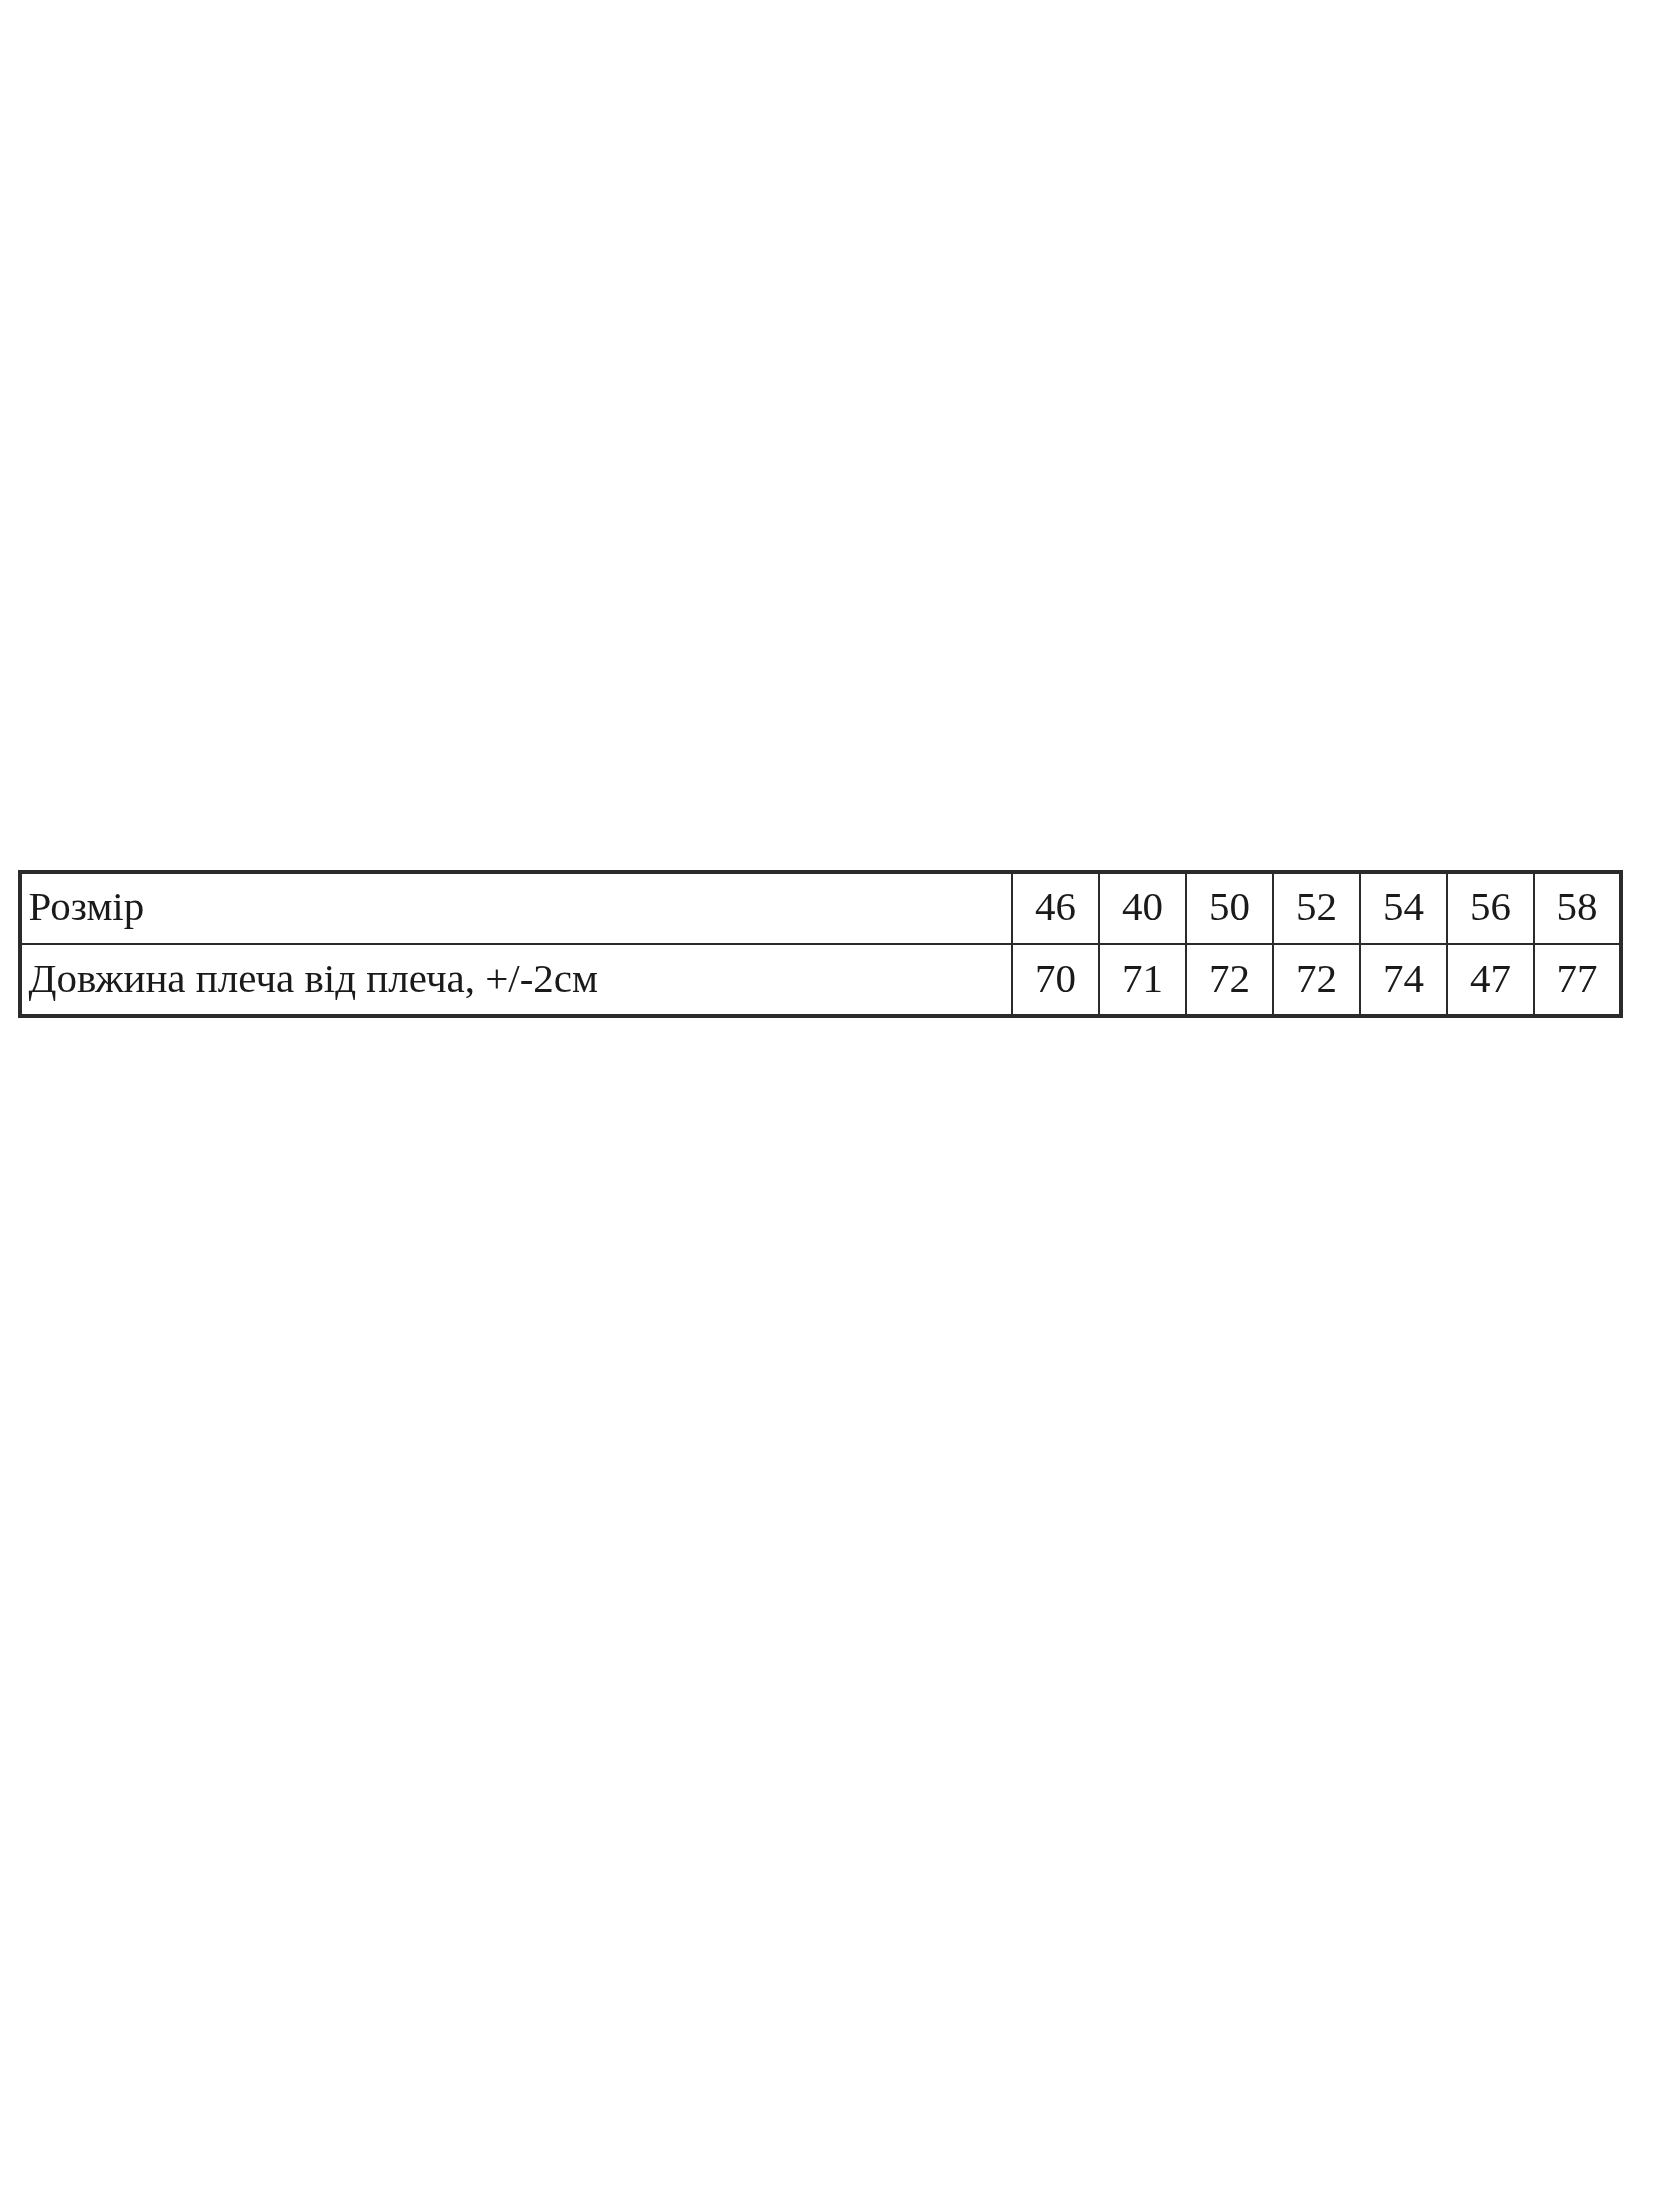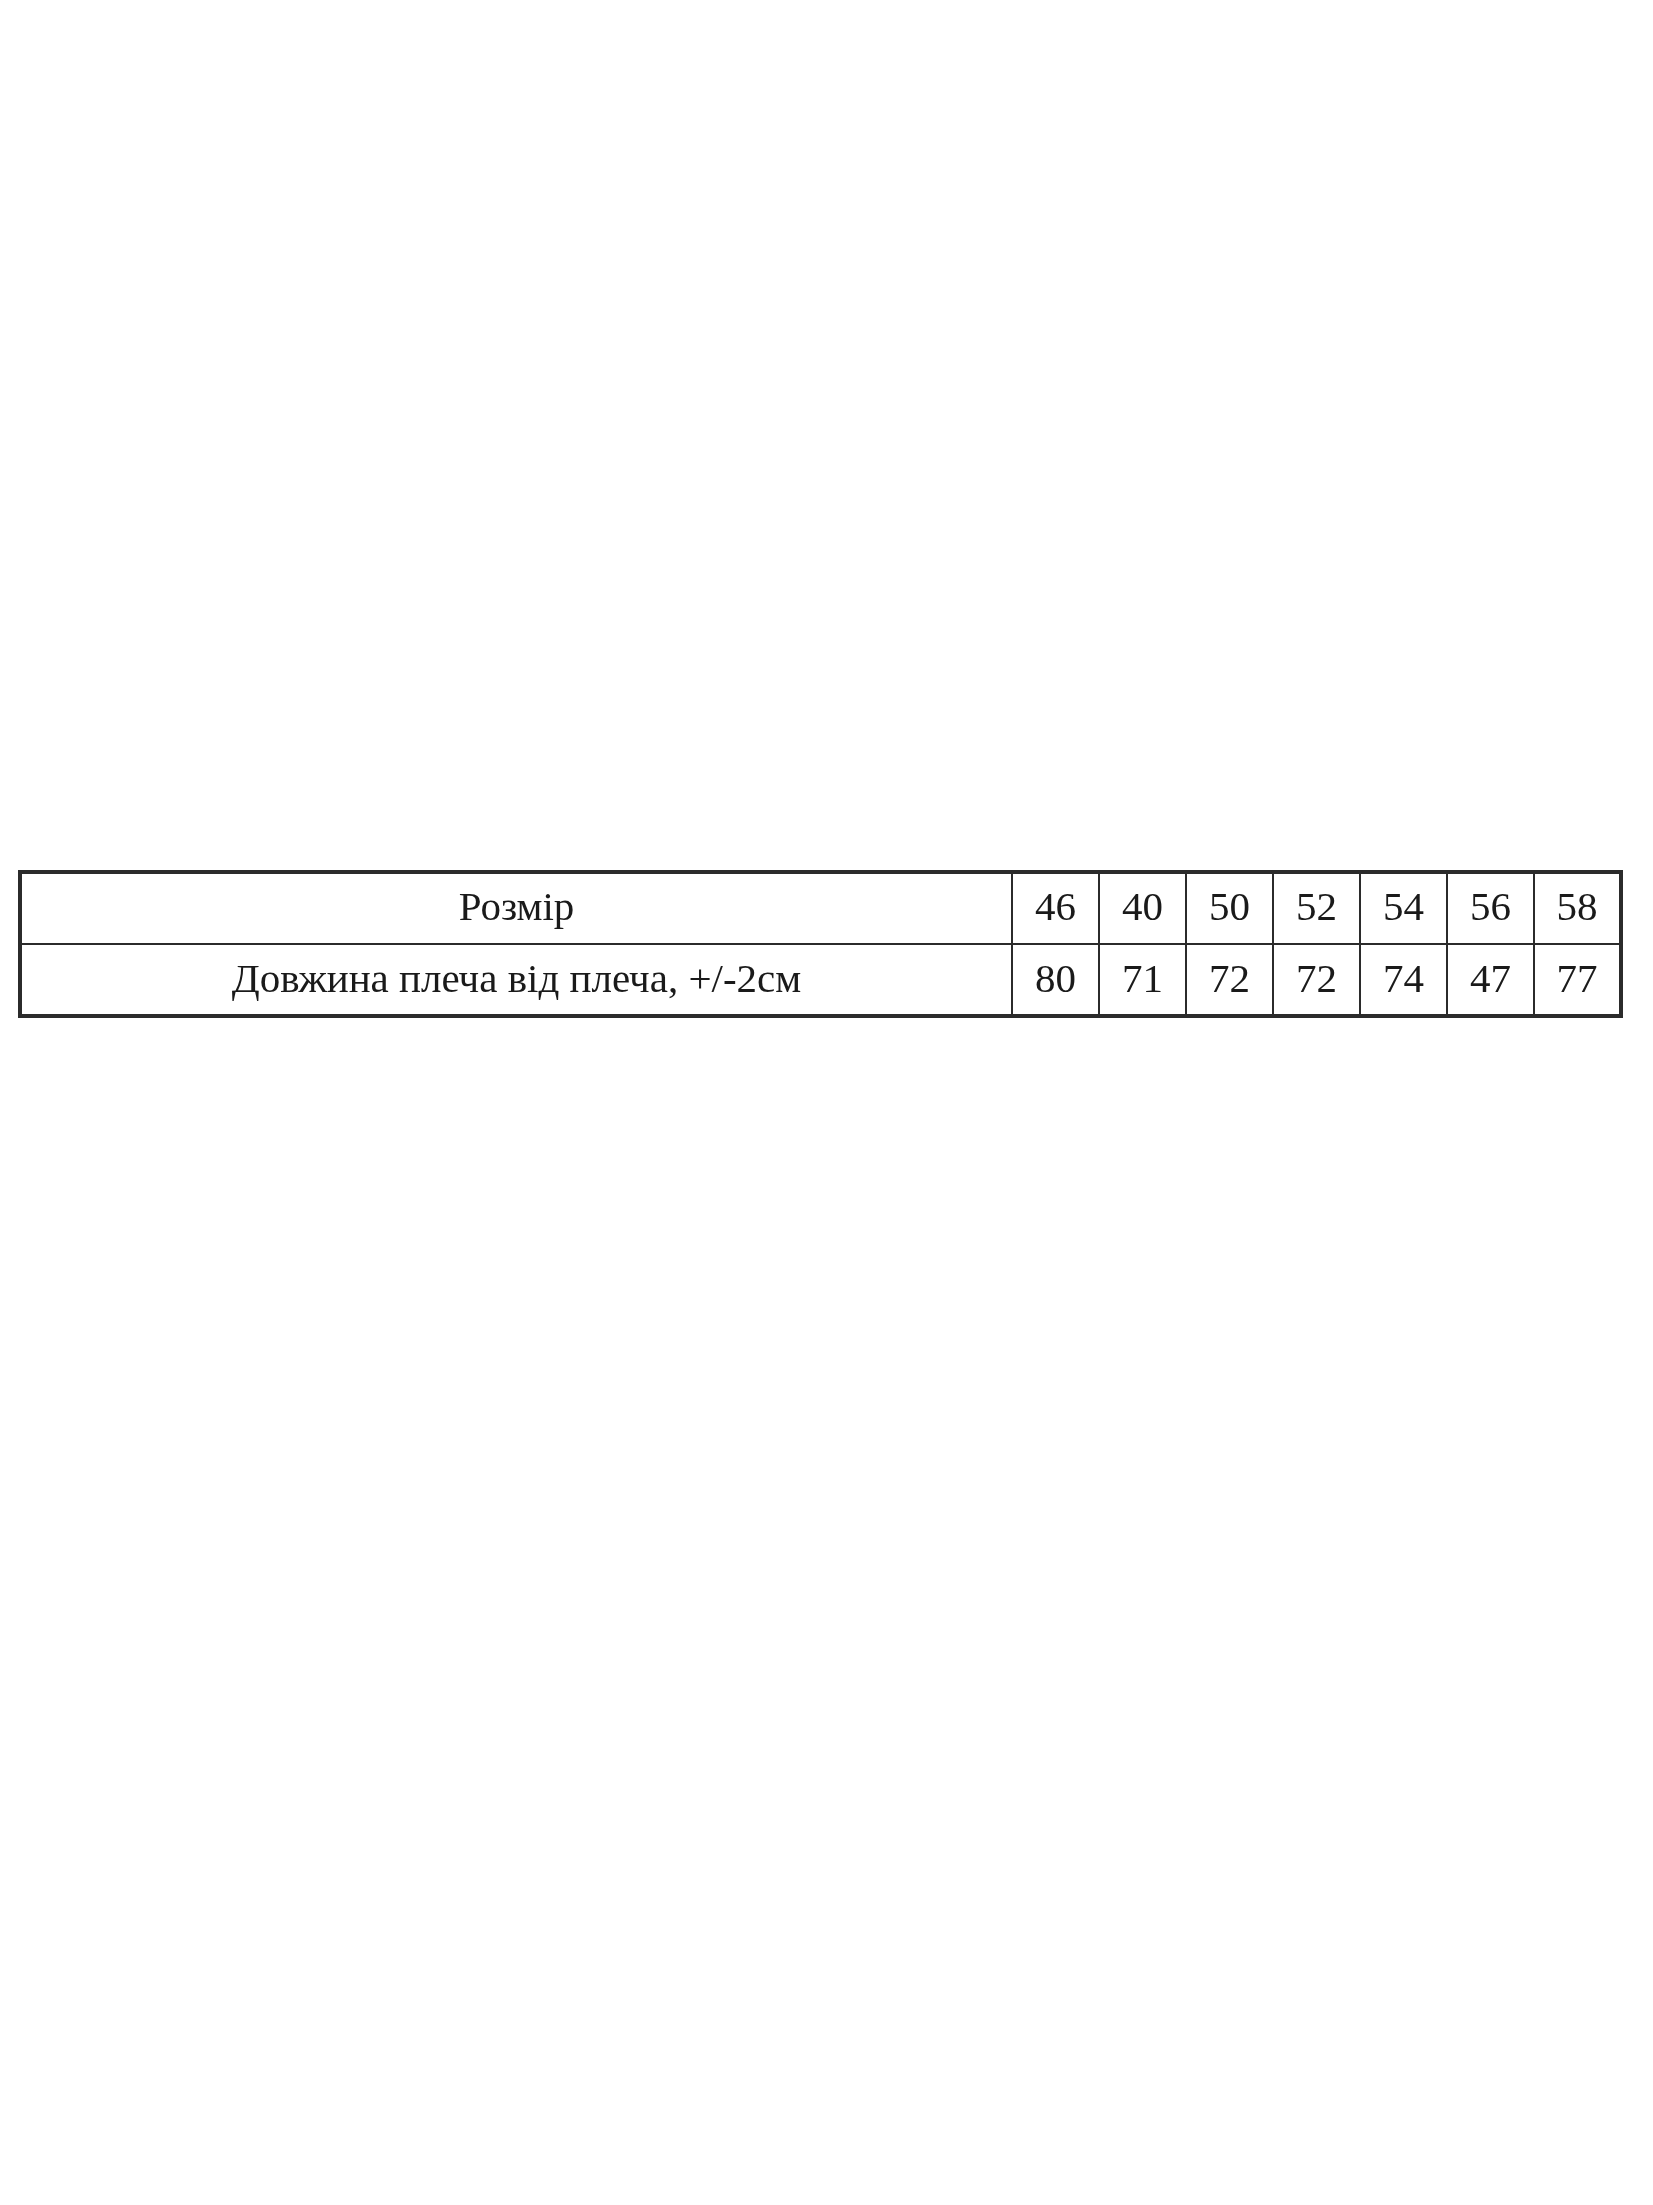--- a/index.html
+++ b/index.html
@@ -32,21 +32,20 @@
 
   table.size-table td {
     border: 2.5px solid #2b2b2b;
     font-family: "Liberation Serif", serif;
     font-size: 41px;
     line-height: 1.05;
     color: #1a1a1a;
     padding: 11.4px 6.5px 14.7px 6.5px;
     white-space: nowrap;
     overflow: hidden;
-    text-align: center;
   }
 
   
   td.label-cell {
     text-align: left;
     padding-left: 11.4px;
     padding-right: 8.2px;
     font-size: 41px;
   }
 
@@ -84,21 +83,21 @@
         <td class="value-cell">46</td>
         <td class="value-cell">40</td>
         <td class="value-cell">50</td>
         <td class="value-cell">52</td>
         <td class="value-cell">54</td>
         <td class="value-cell">56</td>
         <td class="value-cell">58</td>
       </tr>
       <tr>
         <td class="label-cell">Довжина плеча від плеча, +/-2см</td>
-        <td class="value-cell">80</td>
+        <td class="value-cell">70</td>
         <td class="value-cell">71</td>
         <td class="value-cell">72</td>
         <td class="value-cell">72</td>
         <td class="value-cell">74</td>
         <td class="value-cell">47</td>
         <td class="value-cell">77</td>
       </tr>
     </tbody>
   </table>
 </div>

